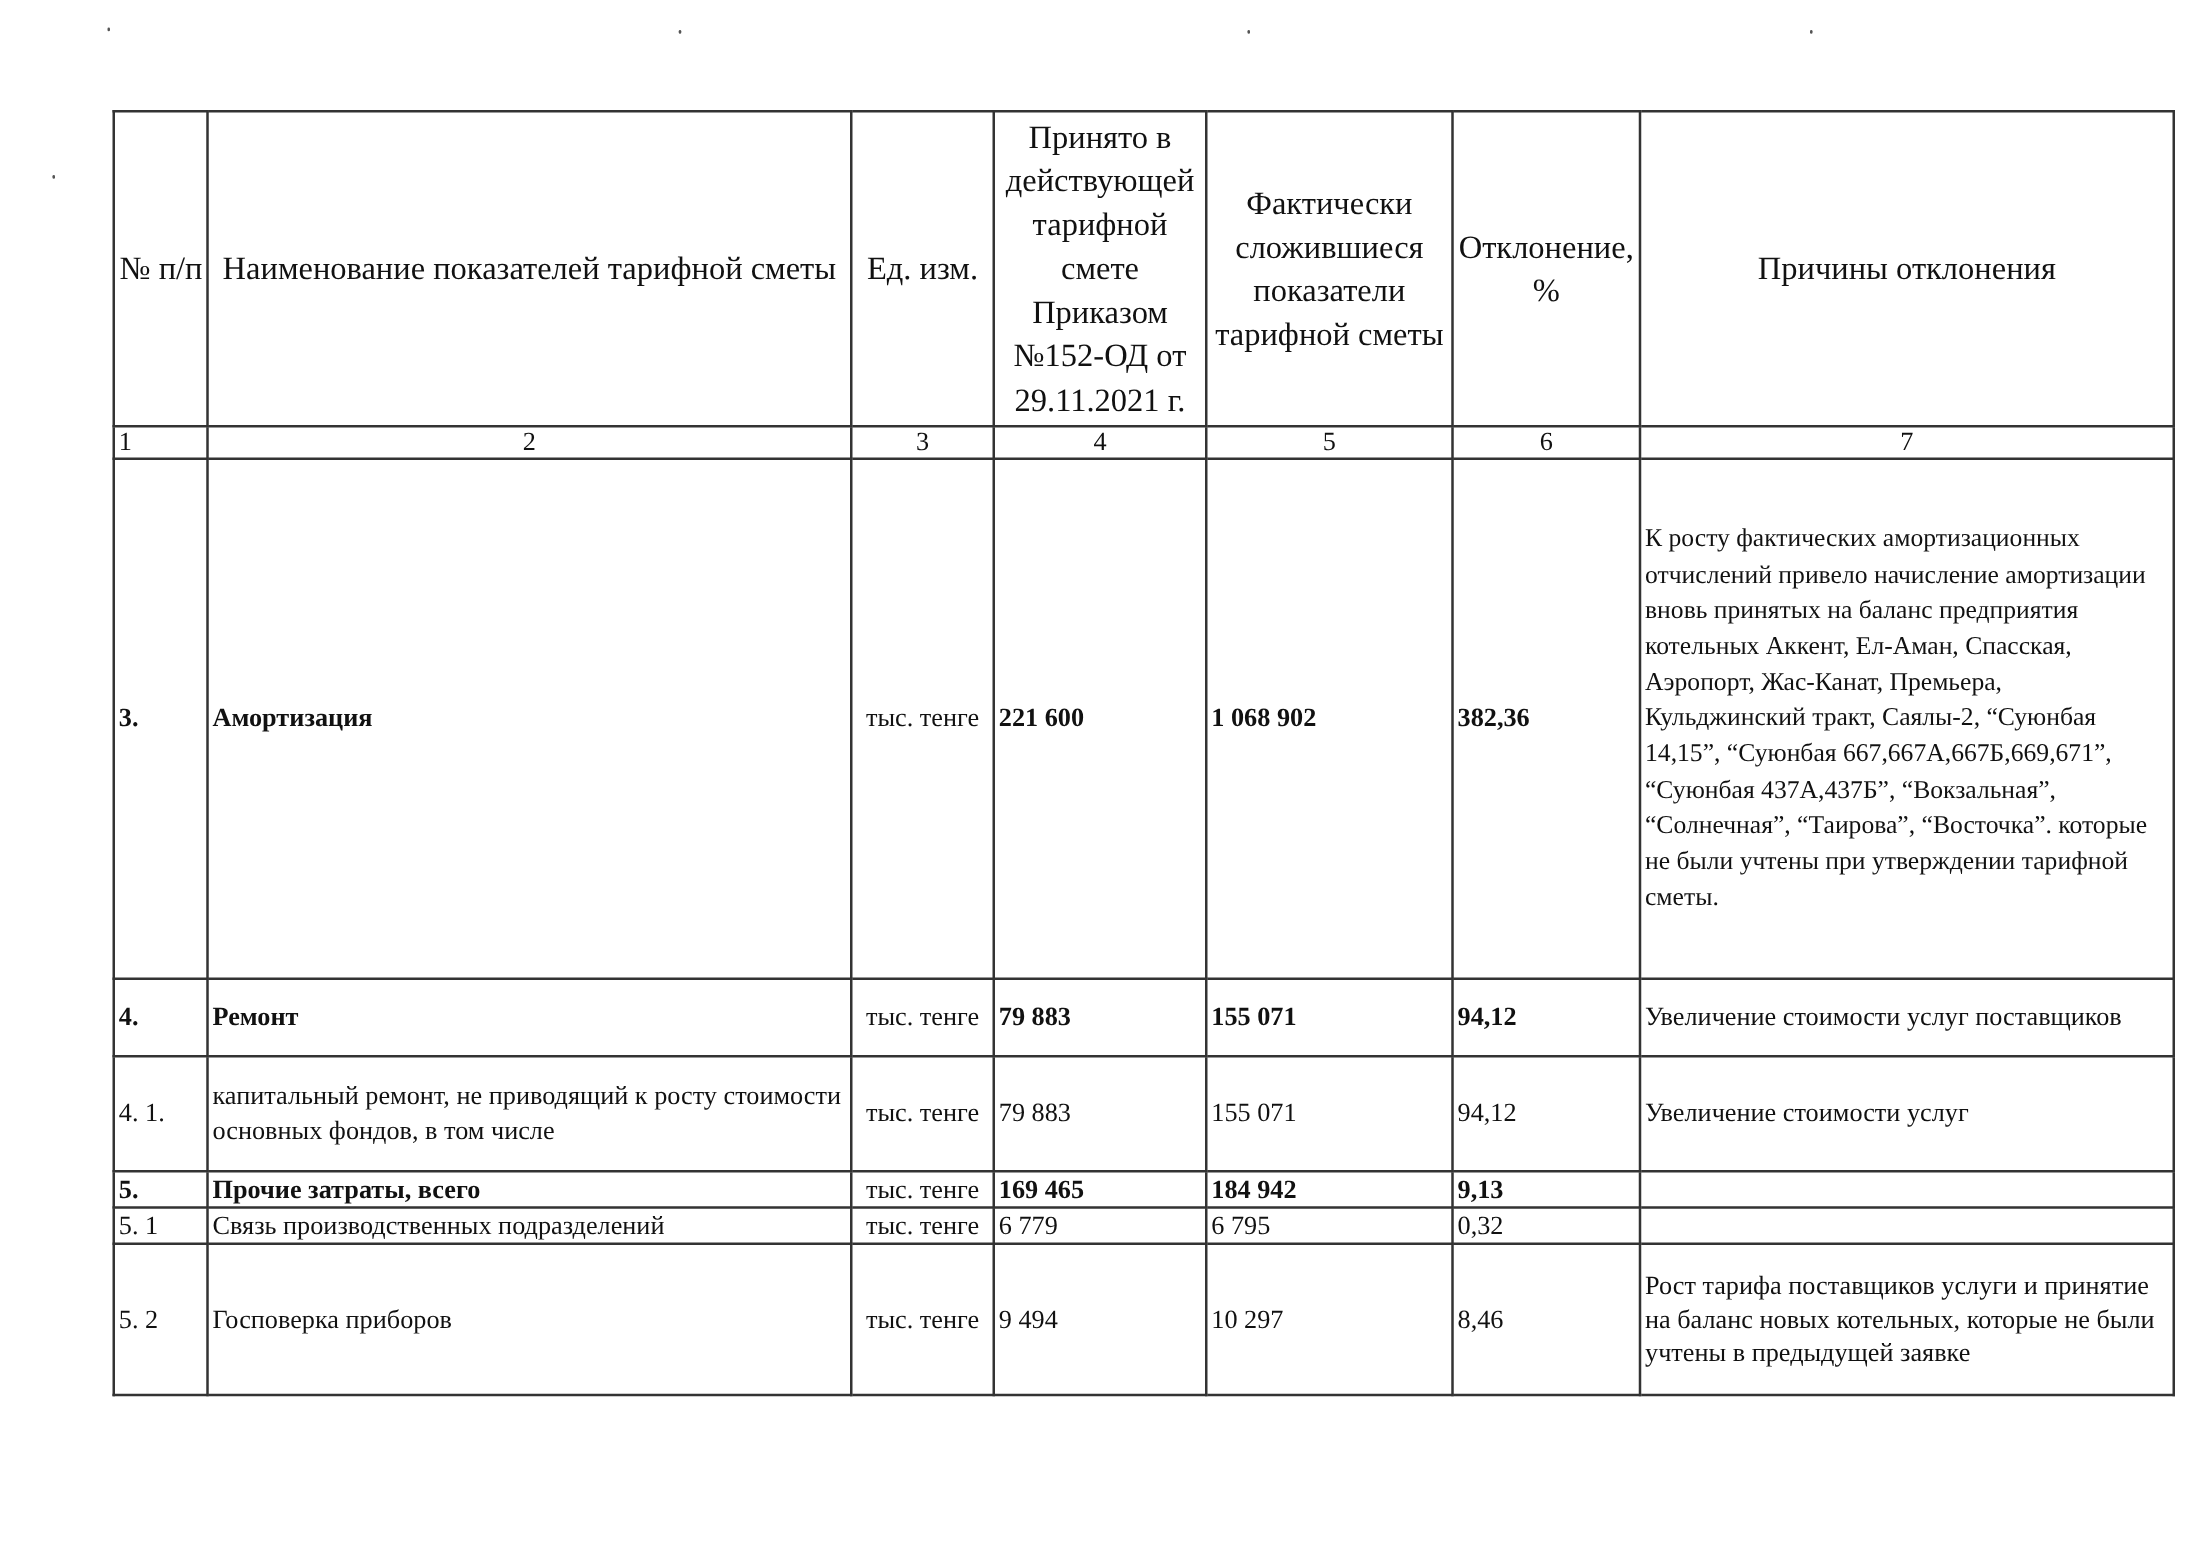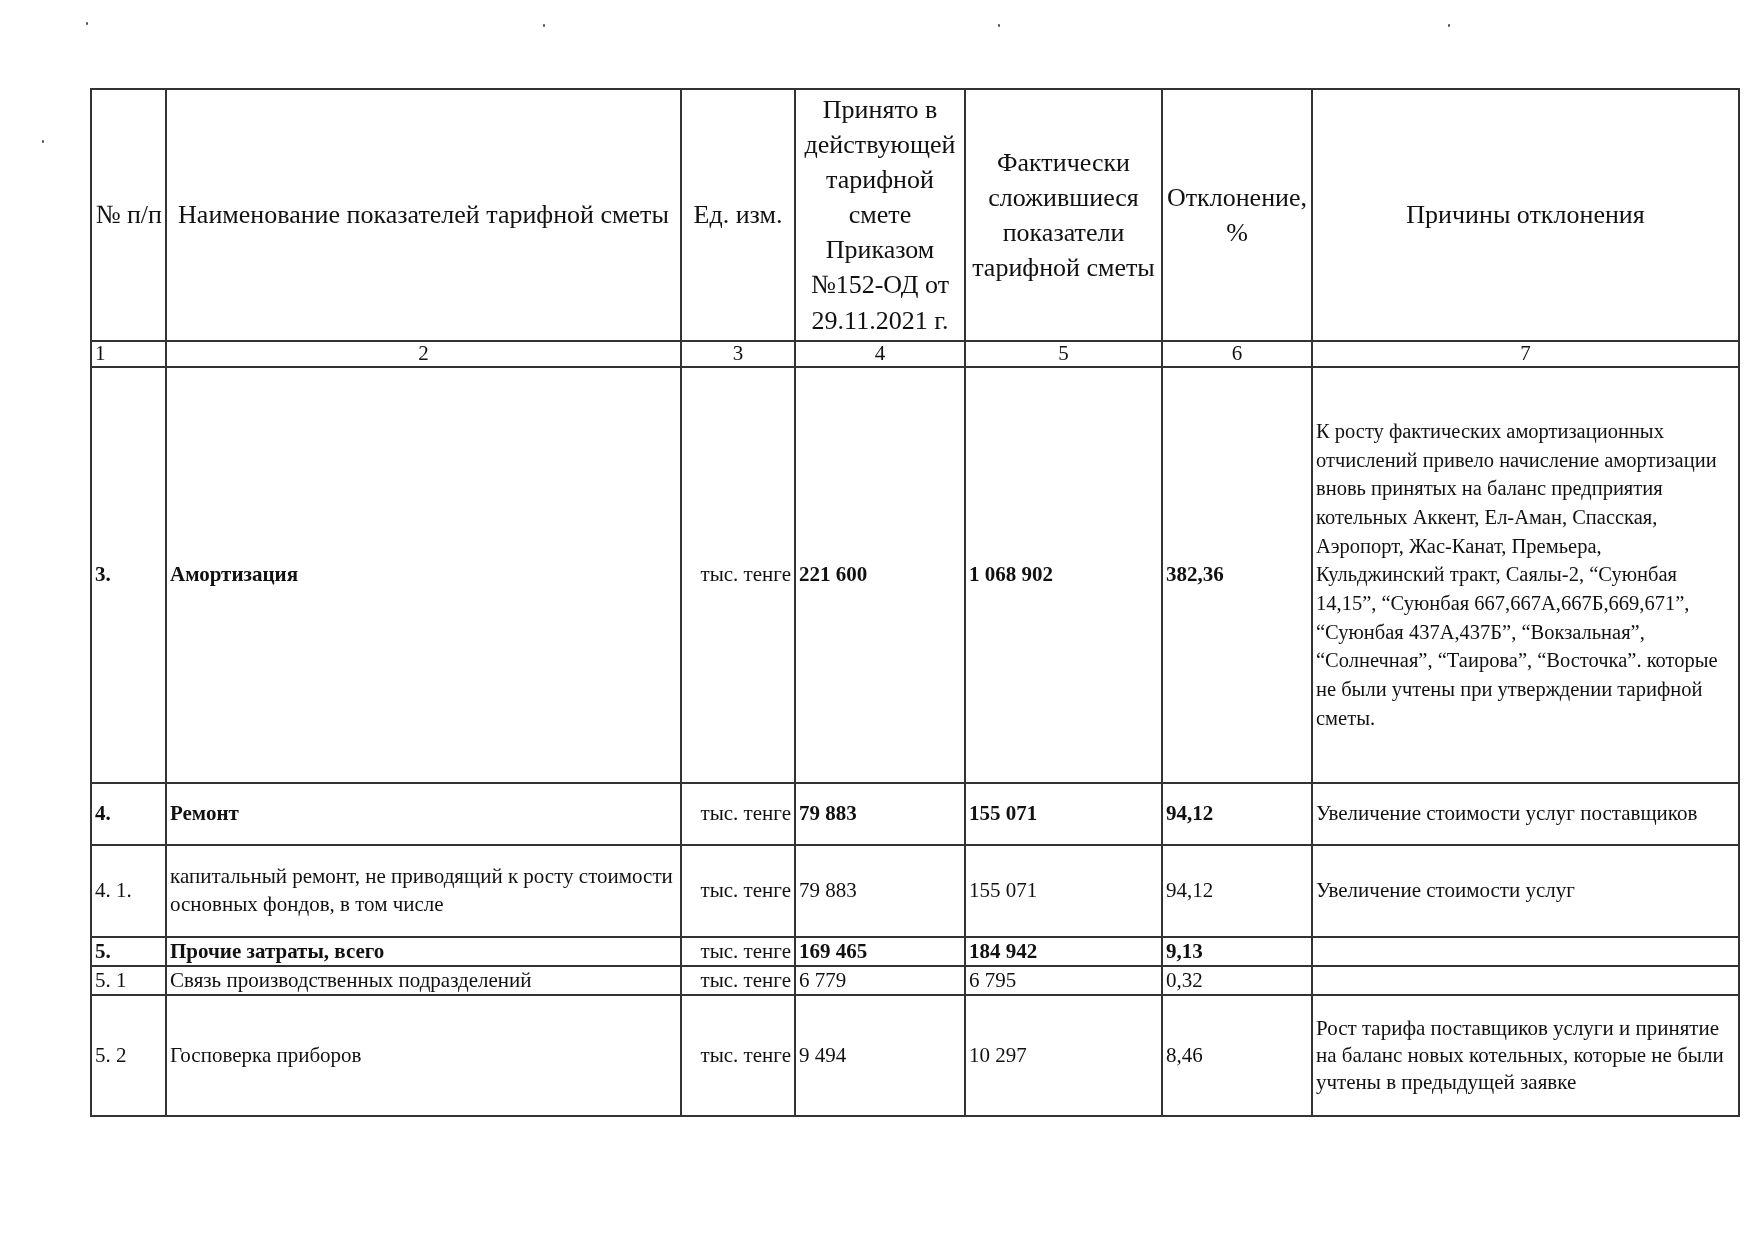--- a/index.html
+++ b/index.html
@@ -37,21 +37,21 @@
 
   tr.r3 td { height: 410px; }
   tr.r4 td { height: 56px; }
   tr.r41 td { height: 86px; }
   tr.r5 td { height: 24px; padding-top: 0; padding-bottom: 0; }
   tr.r51 td { height: 24px; padding-top: 0; padding-bottom: 0; }
   tr.r52 td { height: 115px; }
   tr.r53 td { height: 58px; }
 
   td.num { text-align: left; }
-  td.unit { text-align: right; font-size: 21px; white-space: nowrap; }
+  td.unit { text-align: center; font-size: 21px; white-space: nowrap; }
   td.bottom { vertical-align: bottom; }
   td.top { vertical-align: top; border-radius: 15px; }
   .b { font-weight: bold; }
   td.reason { text-align: left; font-size: 21px; line-height: 1.38; }
   td.reason.lg { font-size: 20.5px; line-height: 1.4; }
   td.idx { text-align: left; }
 </style>
 </head>
 <body>
 

